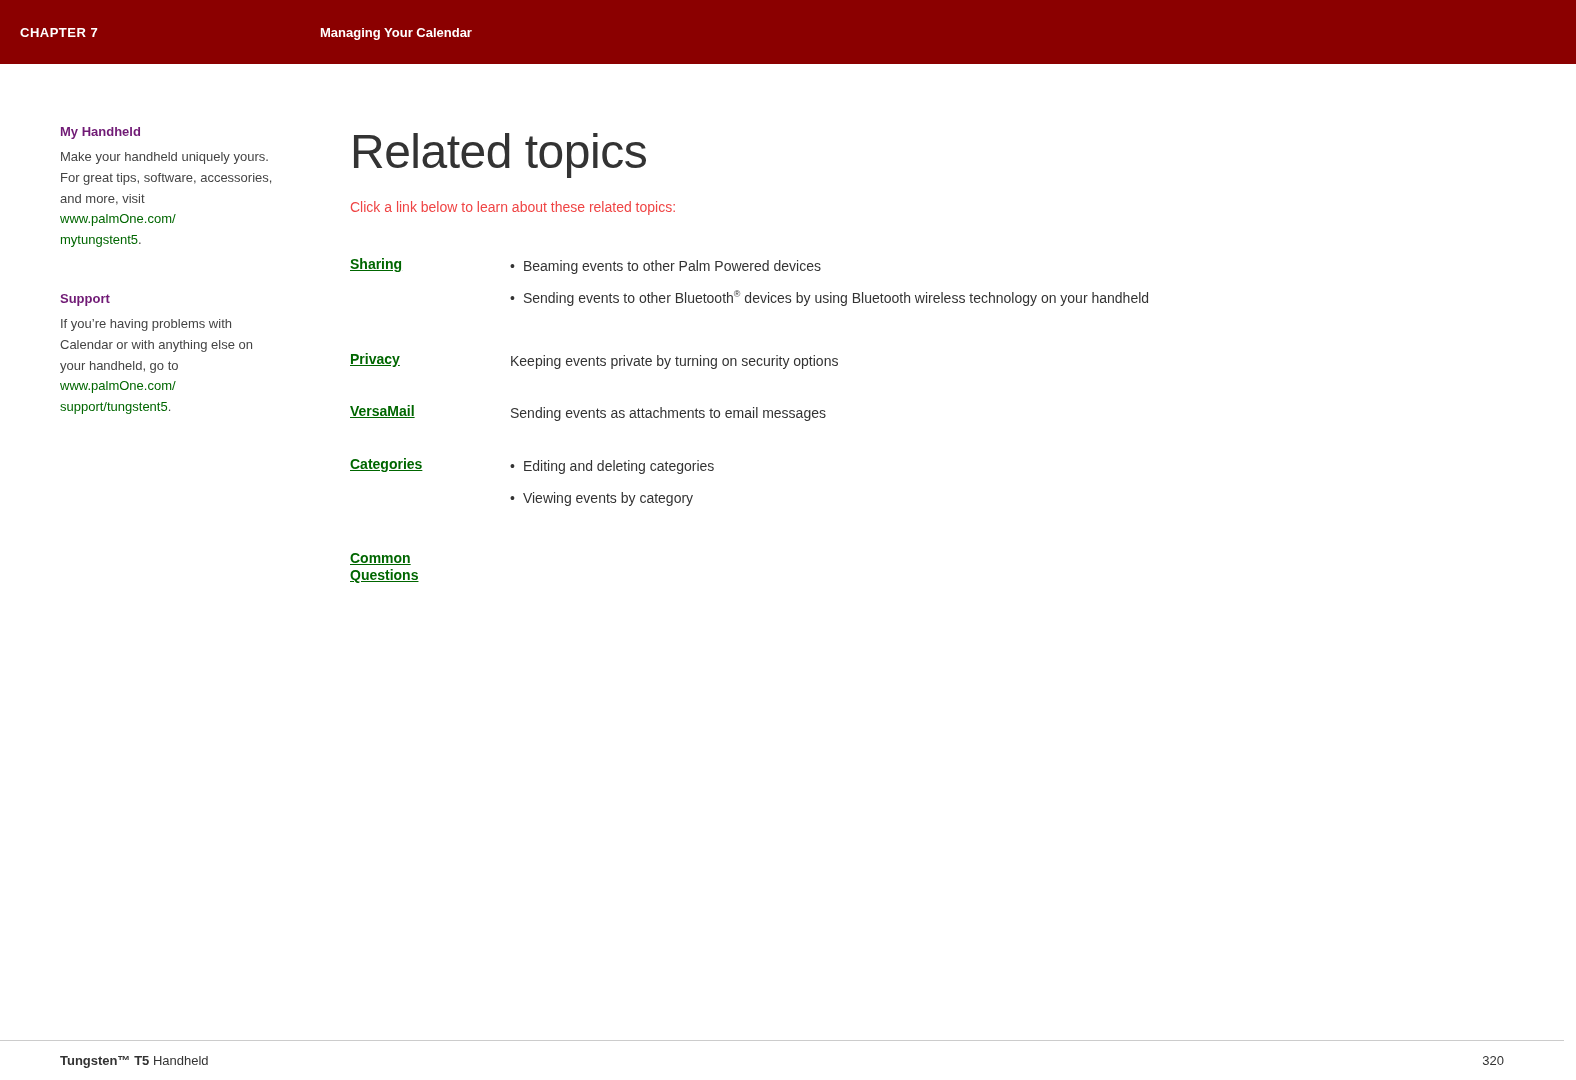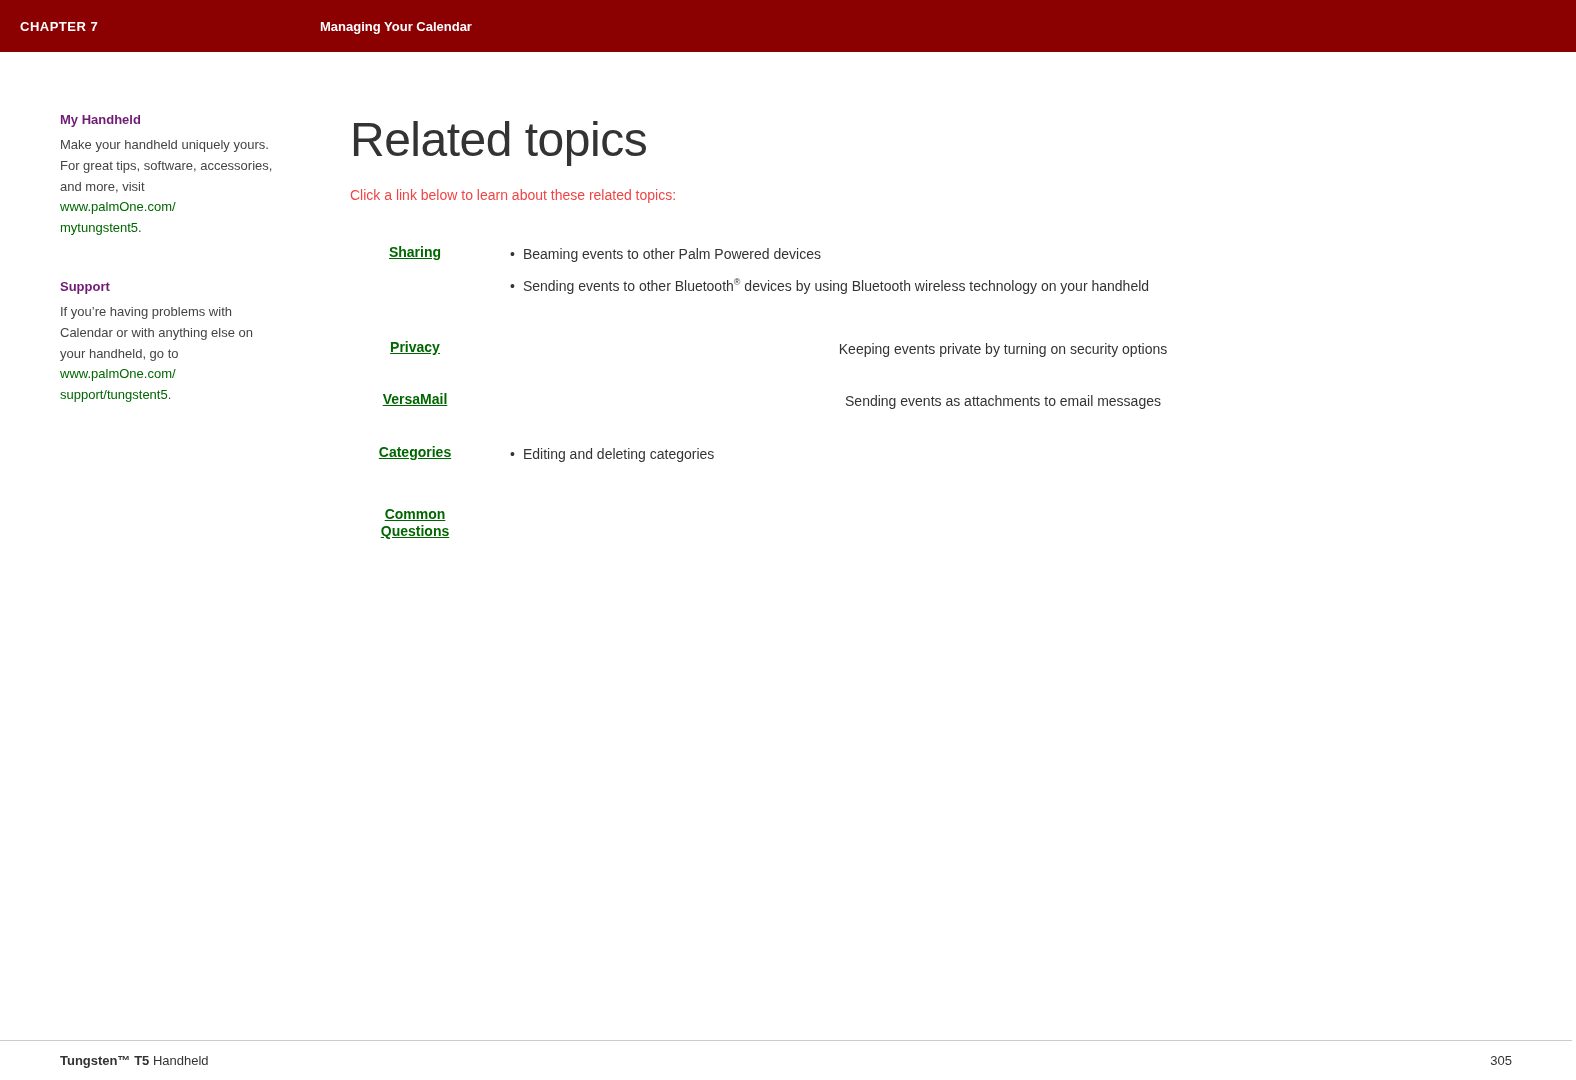--- a/index.html
+++ b/index.html
@@ -14,21 +14,21 @@
       font-family: Arial, Helvetica, sans-serif;
       font-size: 15px;
       background: #ffffff;
       color: #333333;
       overflow: hidden;
     }
 
     
     .header-bar {
       background-color: #8B0000;
-      height: 52px;
+      height: 64px;
       display: flex;
       align-items: center;
       padding: 0 20px;
     }
 
     .header-chapter {
       color: #ffffff;
       font-size: 13px;
       font-weight: bold;
       letter-spacing: 0.5px;
@@ -102,21 +102,20 @@
     
     .topics-table {
       width: 100%;
     }
 
     .topic-row {
       display: flex;
       align-items: flex-start;
       margin-bottom: 20px;
       padding-bottom: 10px;
-      text-align: center;
     }
 
     .topic-link-cell {
       width: 130px;
       flex-shrink: 0;
       padding-top: 0px;
     }
 
     .topic-link {
       color: #006600;
@@ -150,21 +149,21 @@
       font-size: 14px;
       color: #333333;
       line-height: 1.6;
     }
 
     
     .footer {
       position: absolute;
       bottom: 0;
       left: 0;
-      right: 4px;
+      right: 12px;
       height: 40px;
       border-top: 1px solid #cccccc;
       display: flex;
       align-items: center;
       padding: 0 60px;
       justify-content: space-between;
     }
 
     .footer-brand {
       font-size: 13px;
@@ -261,32 +260,35 @@
       </div>
 
       <div class="topic-row">
         <div class="topic-link-cell">
           <a class="topic-link">Categories</a>
         </div>
         <div class="topic-details-cell">
           <div class="topic-detail-item">
             <span>Editing and deleting categories</span>
           </div>
+          <div class="topic-detail-item">
+            <span>Viewing events by category</span>
+          </div>
         </div>
       </div>
 
       <div class="topic-row">
         <div class="topic-link-cell">
           <a class="topic-link">Common<br>Questions</a>
         </div>
       </div>
 
     </div>
   </div>
 
 </div>
 
 <div class="footer">
   <div class="footer-brand">
     <strong>Tungsten™ T5</strong> <span>Handheld</span>
   </div>
-  <div class="footer-page">305</div>
+  <div class="footer-page">320</div>
 </div>
 
 </body></html>

